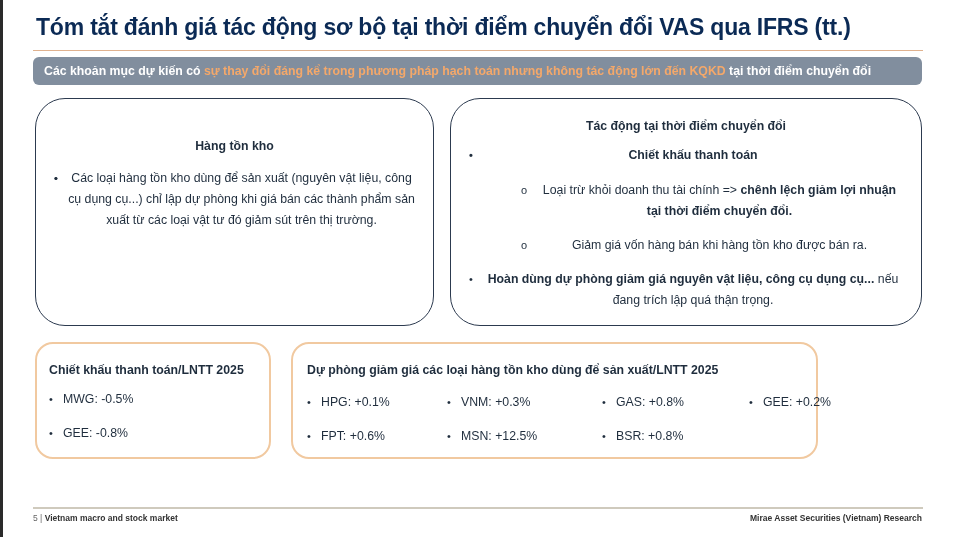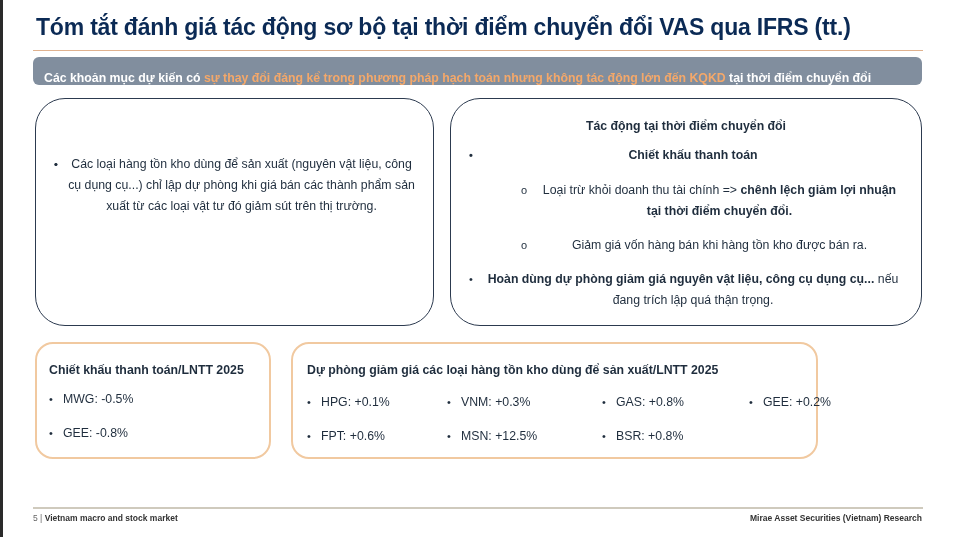--- a/index.html
+++ b/index.html
@@ -12,21 +12,21 @@
   .left-edge { position: absolute; left: 0; top: 0; width: 3px; height: 537px; background: #2a2a2a; }
   .title {
     position: absolute; left: 36px; top: 14px; margin: 0;
     font-size: 23px; font-weight: bold; color: #0b2a55; letter-spacing: -0.2px;
     white-space: nowrap;
   }
   .title-rule { position: absolute; left: 33px; top: 50px; width: 890px; height: 1px; background: #e0b28f; }
   .banner {
     position: absolute; left: 33px; top: 57px; width: 889px; height: 28px;
     background: #818e9e; border-radius: 6px; box-sizing: border-box;
-    padding: 14px 0 0 11px; font-size: 12.3px; font-weight: bold; color: #ffffff; white-space: nowrap;
+    padding: 7px 0 0 11px; font-size: 12.3px; font-weight: bold; color: #ffffff; white-space: nowrap;
   }
   .banner .hl { color: #f4a86a; }
   .card {
     position: absolute; box-sizing: border-box; background: #fff;
   }
   .card-dark { border: 1.5px solid #2c3a4f; border-radius: 30px; text-align: center; }
   .card-orange { border: 2px solid #f1c9a0; border-radius: 18px; }
   #card-inventory { left: 35px; top: 98px; width: 399px; height: 228px; padding: 40px 18px 0 18px; }
   #card-impact { left: 450px; top: 98px; width: 472px; height: 228px; padding: 20px 18px 0 18px; }
   #card-discount { left: 35px; top: 342px; width: 236px; height: 117px; padding: 19px 12px 0 12px; }
@@ -60,20 +60,21 @@
 <body>
 
 <div class="left-edge"></div>
 
 <h1 class="title">Tóm tắt đánh giá tác động sơ bộ tại thời điểm chuyển đổi VAS qua IFRS (tt.)</h1>
 <div class="title-rule"></div>
 
 <div class="banner"><span>Các khoản mục dự kiến có </span><span class="hl">sự thay đổi đáng kể trong phương pháp hạch toán nhưng không tác động lớn đến KQKD</span><span> tại thời điểm chuyển đổi</span></div>
 
 <div class="card card-dark" id="card-inventory">
+  <p class="card-heading">Hàng tồn kho</p>
   <ul class="blist">
     <li><span class="dot">•</span></li>
     <li><span class="dot">•</span><span>Các loại hàng tồn kho dùng để sản xuất (nguyên vật liệu, công cụ dụng cụ...) chỉ lập dự phòng khi giá bán các thành phẩm sản xuất từ các loại vật tư đó giảm sút trên thị trường.</span></li>
   </ul>
 </div>
 
 <div class="card card-dark" id="card-impact">
   <p class="card-heading">Tác động tại thời điểm chuyển đổi</p>
   <ul class="blist lvl1">
     <li class="item-ckt">

